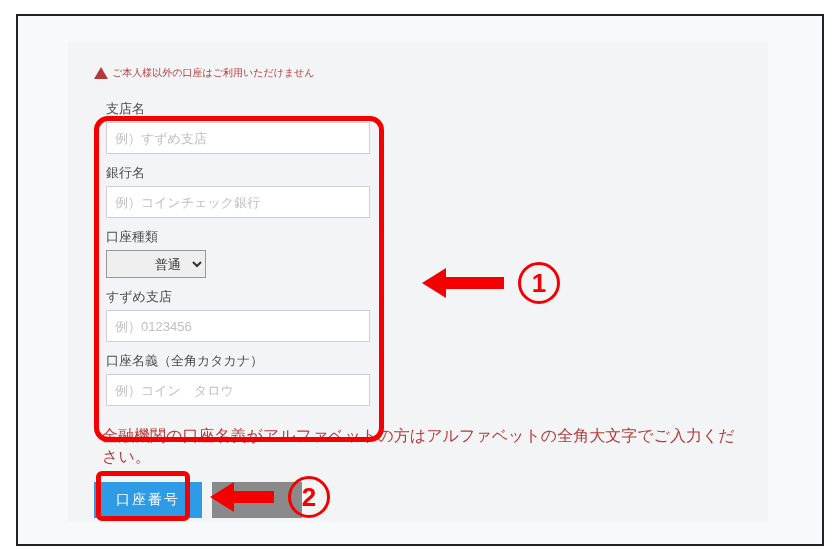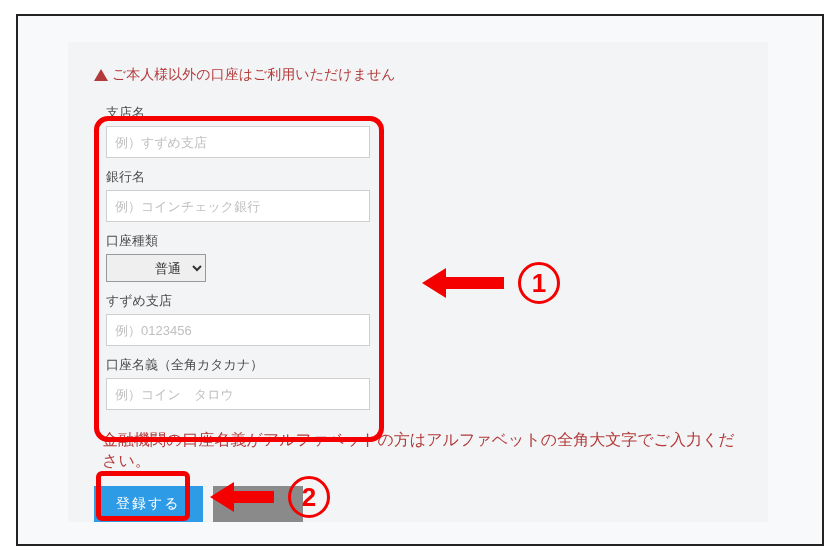--- a/index.html
+++ b/index.html
@@ -26,21 +26,21 @@
     position: absolute;
     top: 26px;
     left: 50px;
     width: 700px;
     height: 480px;
     background: #f3f4f6;
     padding: 24px 26px 20px 26px;
   }
   .warning {
     color: #b33a3a;
-    font-size: 14px;
+    font-size: 10px;
     margin-bottom: 10px;
     display: flex;
     align-items: center;
     gap: 4px;
   }
   .warning-icon {
     display: inline-block;
     width: 0; height: 0;
     border-left: 7px solid transparent;
     border-right: 7px solid transparent;
@@ -199,21 +199,21 @@
       <div class="field" style="margin-bottom:2px">
         <label class="field-label">口座名義（全角カタカナ）</label>
         <input type="text" class="text-input" placeholder="例）コイン　タロウ" style="">
       </div>
 
     </div>
 
     <div class="note">金融機関の口座名義がアルファベットの方はアルファベットの全角大文字でご入力ください。</div>
 
     <div class="button-row">
-      <button class="btn btn-primary">登録する</button>
+      <button class="btn btn-primary">口座番号</button>
       <button class="btn btn-secondary"></button>
     </div>
 
   </div>
 
   <div class="callout-1"></div>
   <div class="callout-2"></div>
 
   <div class="anno anno-1">
     <span class="arrow-left">

